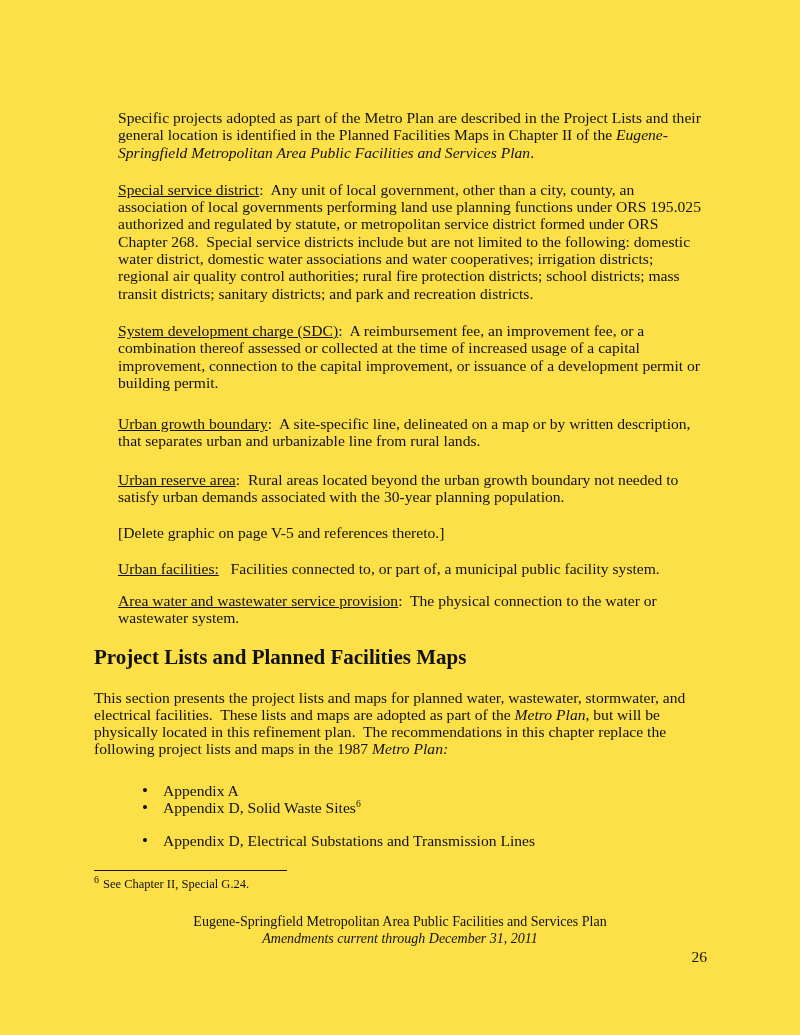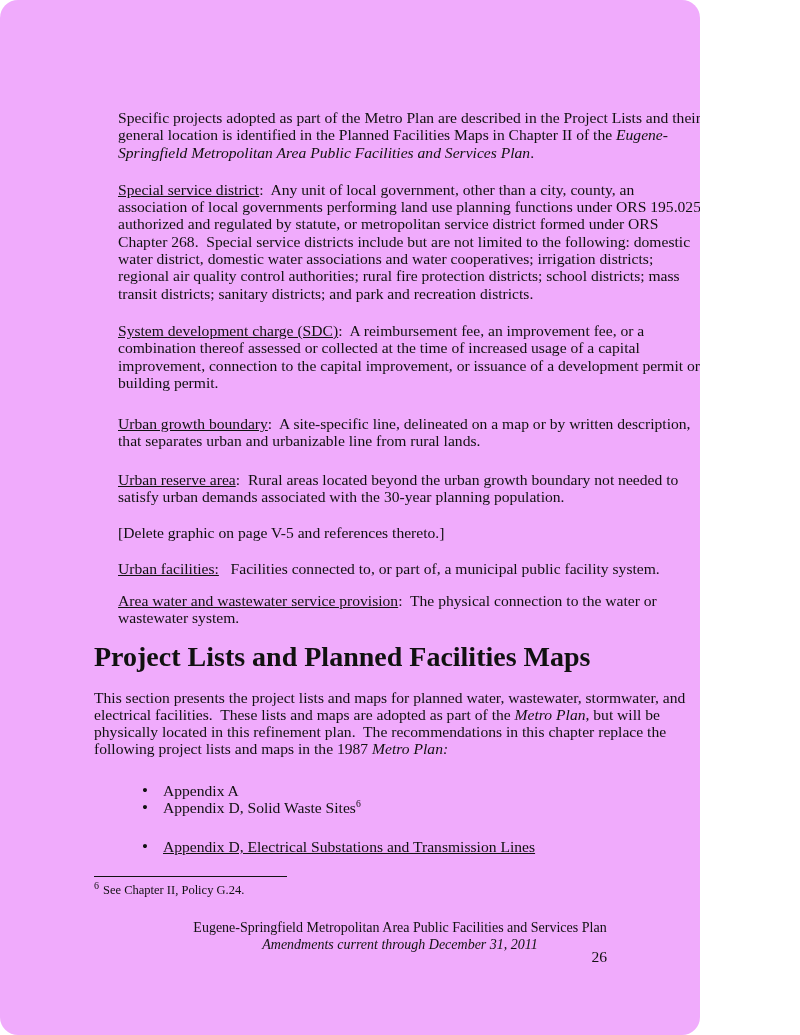--- a/index.html
+++ b/index.html
@@ -2,29 +2,28 @@
 <html><head>
 <meta charset="utf-8">
 <style>
   html, body {
     margin: 0;
     padding: 0;
     background: #ffffff;
   }
   .page {
     position: relative;
-    width: 700px;
+    width: 800px;
     height: 1035px;
-    background: #f0abfc;
+    background: #fde047;
     color: #111111;
     font-family: "Liberation Serif", "DejaVu Serif", serif;
     font-size: 15.6px;
     line-height: 17.3px;
     overflow: hidden;
-    border-radius: 18px;
   }
   .content {
     position: absolute;
     left: 94px;
     top: 109px;
     width: 612px;
   }
   .para {
     margin: 0;
     white-space: pre-wrap;
@@ -41,21 +40,21 @@
   .defs .para:nth-child(7) { margin-bottom: 15px; }
   .defs .para:nth-child(8) { margin-bottom: 0; }
   .run-u { text-decoration: underline; }
   .run-i { font-style: italic; }
   .run-sup, sup {
     vertical-align: super;
     font-size: 0.62em;
     line-height: 0;
   }
   h1.heading {
-    font-size: 28px;
+    font-size: 21px;
     line-height: 24px;
     font-weight: bold;
     margin: 18px 0 20px 0;
   }
   .intro {
     margin: 0;
   }
   ul.bullets {
     list-style: none;
     margin: 24px 0 0 0;
@@ -64,21 +63,21 @@
   ul.bullets li {
     position: relative;
     line-height: 17.3px;
   }
   ul.bullets li::before {
     content: "\2022";
     position: absolute;
     left: -21px;
     font-size: 17px;
   }
-  ul.bullets li:nth-child(3) { margin-top: 22px; text-decoration: underline; }
+  ul.bullets li:nth-child(3) { margin-top: 16px; }
   .footnote-sep {
     margin-top: 20px;
     width: 193px;
     border-top: 1.5px solid #111111;
     height: 0;
   }
   .footnote {
     margin: 6px 0 0 0;
     font-size: 12.5px;
     line-height: 15px;
@@ -121,21 +120,21 @@
     <p class="para intro"><span>This section presents the project lists and maps for planned water, wastewater, stormwater, and electrical facilities.  These lists and maps are adopted as part of the </span><span class="run-i">Metro Plan</span><span>, but will be physically located in this refinement plan.  The recommendations in this chapter replace the following project lists and maps in the 1987 </span><span class="run-i">Metro Plan:</span></p>
 
     <ul class="bullets">
         <li><span>Appendix A</span></li>
         <li><span>Appendix D, Solid Waste Sites</span><span class="run-sup">6</span></li>
         <li><span>Appendix D, Electrical Substations and Transmission Lines</span></li>
       </ul>
 
     <div class="footnote-sep"></div>
 
-    <p class="footnote"><sup>6</sup><span class="fn-text">See Chapter II, Policy G.24.</span></p>
+    <p class="footnote"><sup>6</sup><span class="fn-text">See Chapter II, Special G.24.</span></p>
 
     <div class="footer-block">
       <div class="footer-title">Eugene-Springfield Metropolitan Area Public Facilities and Services Plan</div>
       <div class="footer-sub">Amendments current through December 31, 2011</div>
     </div>
 
   </div>
 
   <div class="pagenum">26</div>
 </div>

